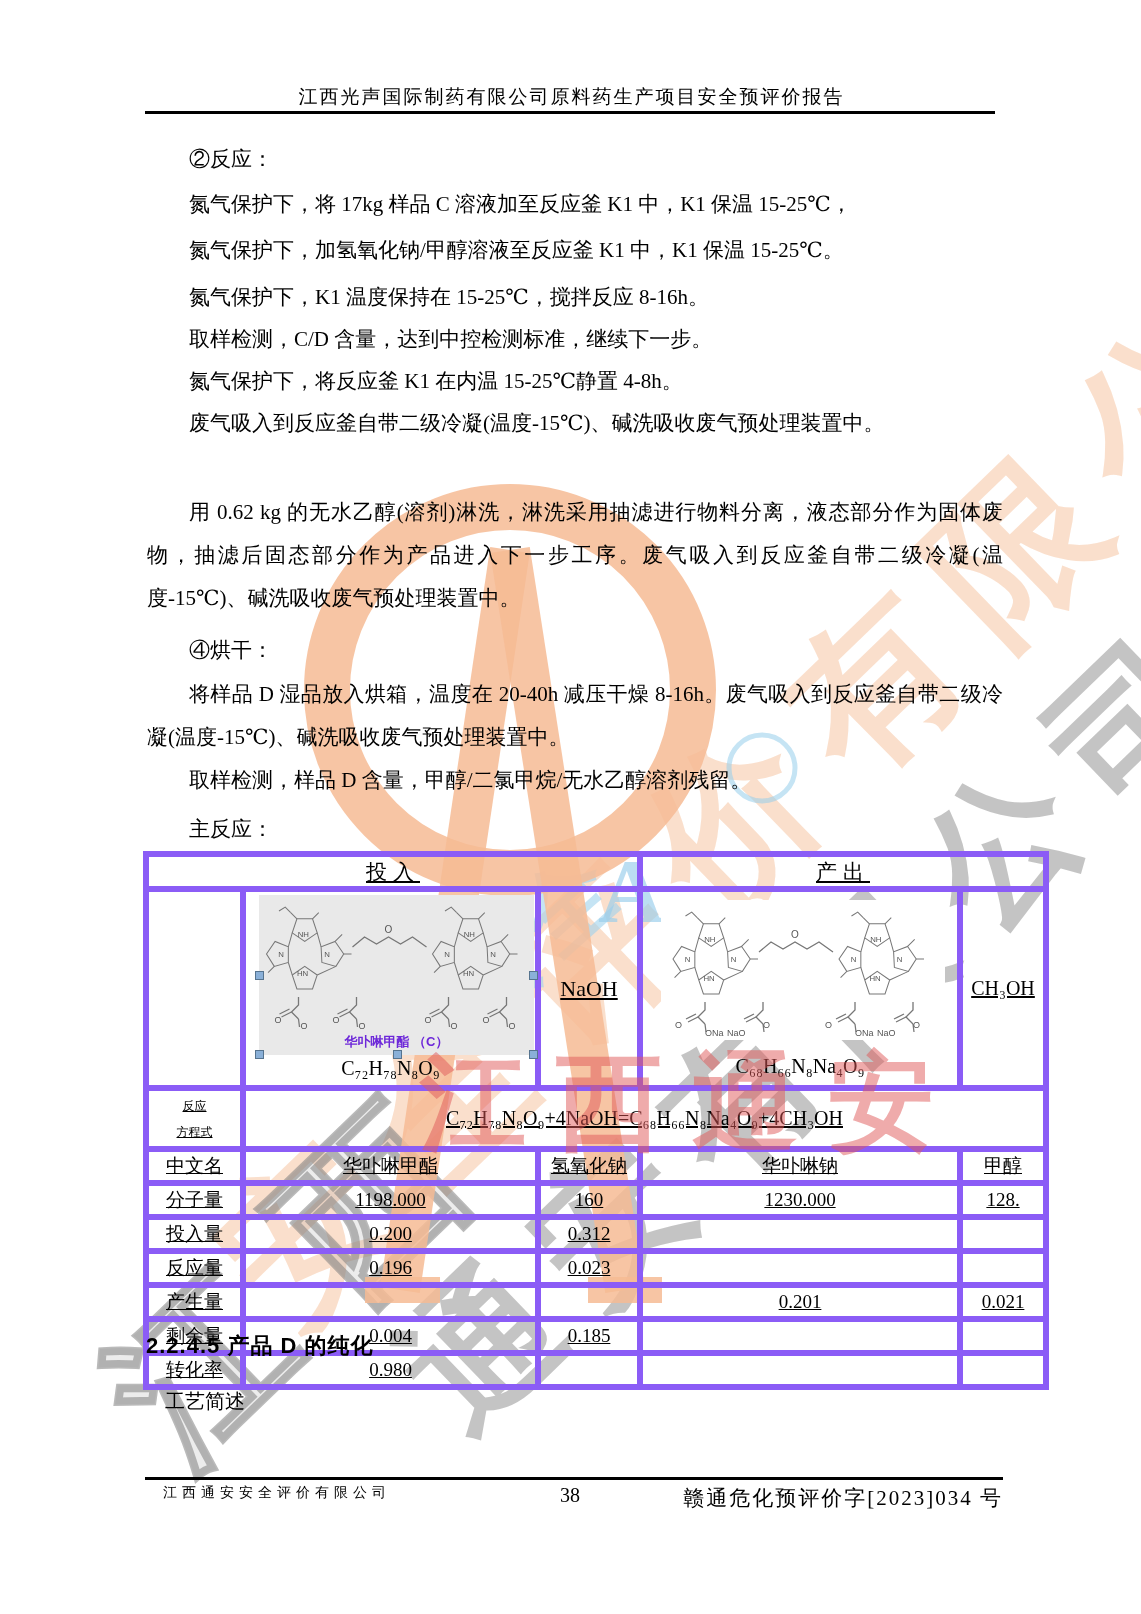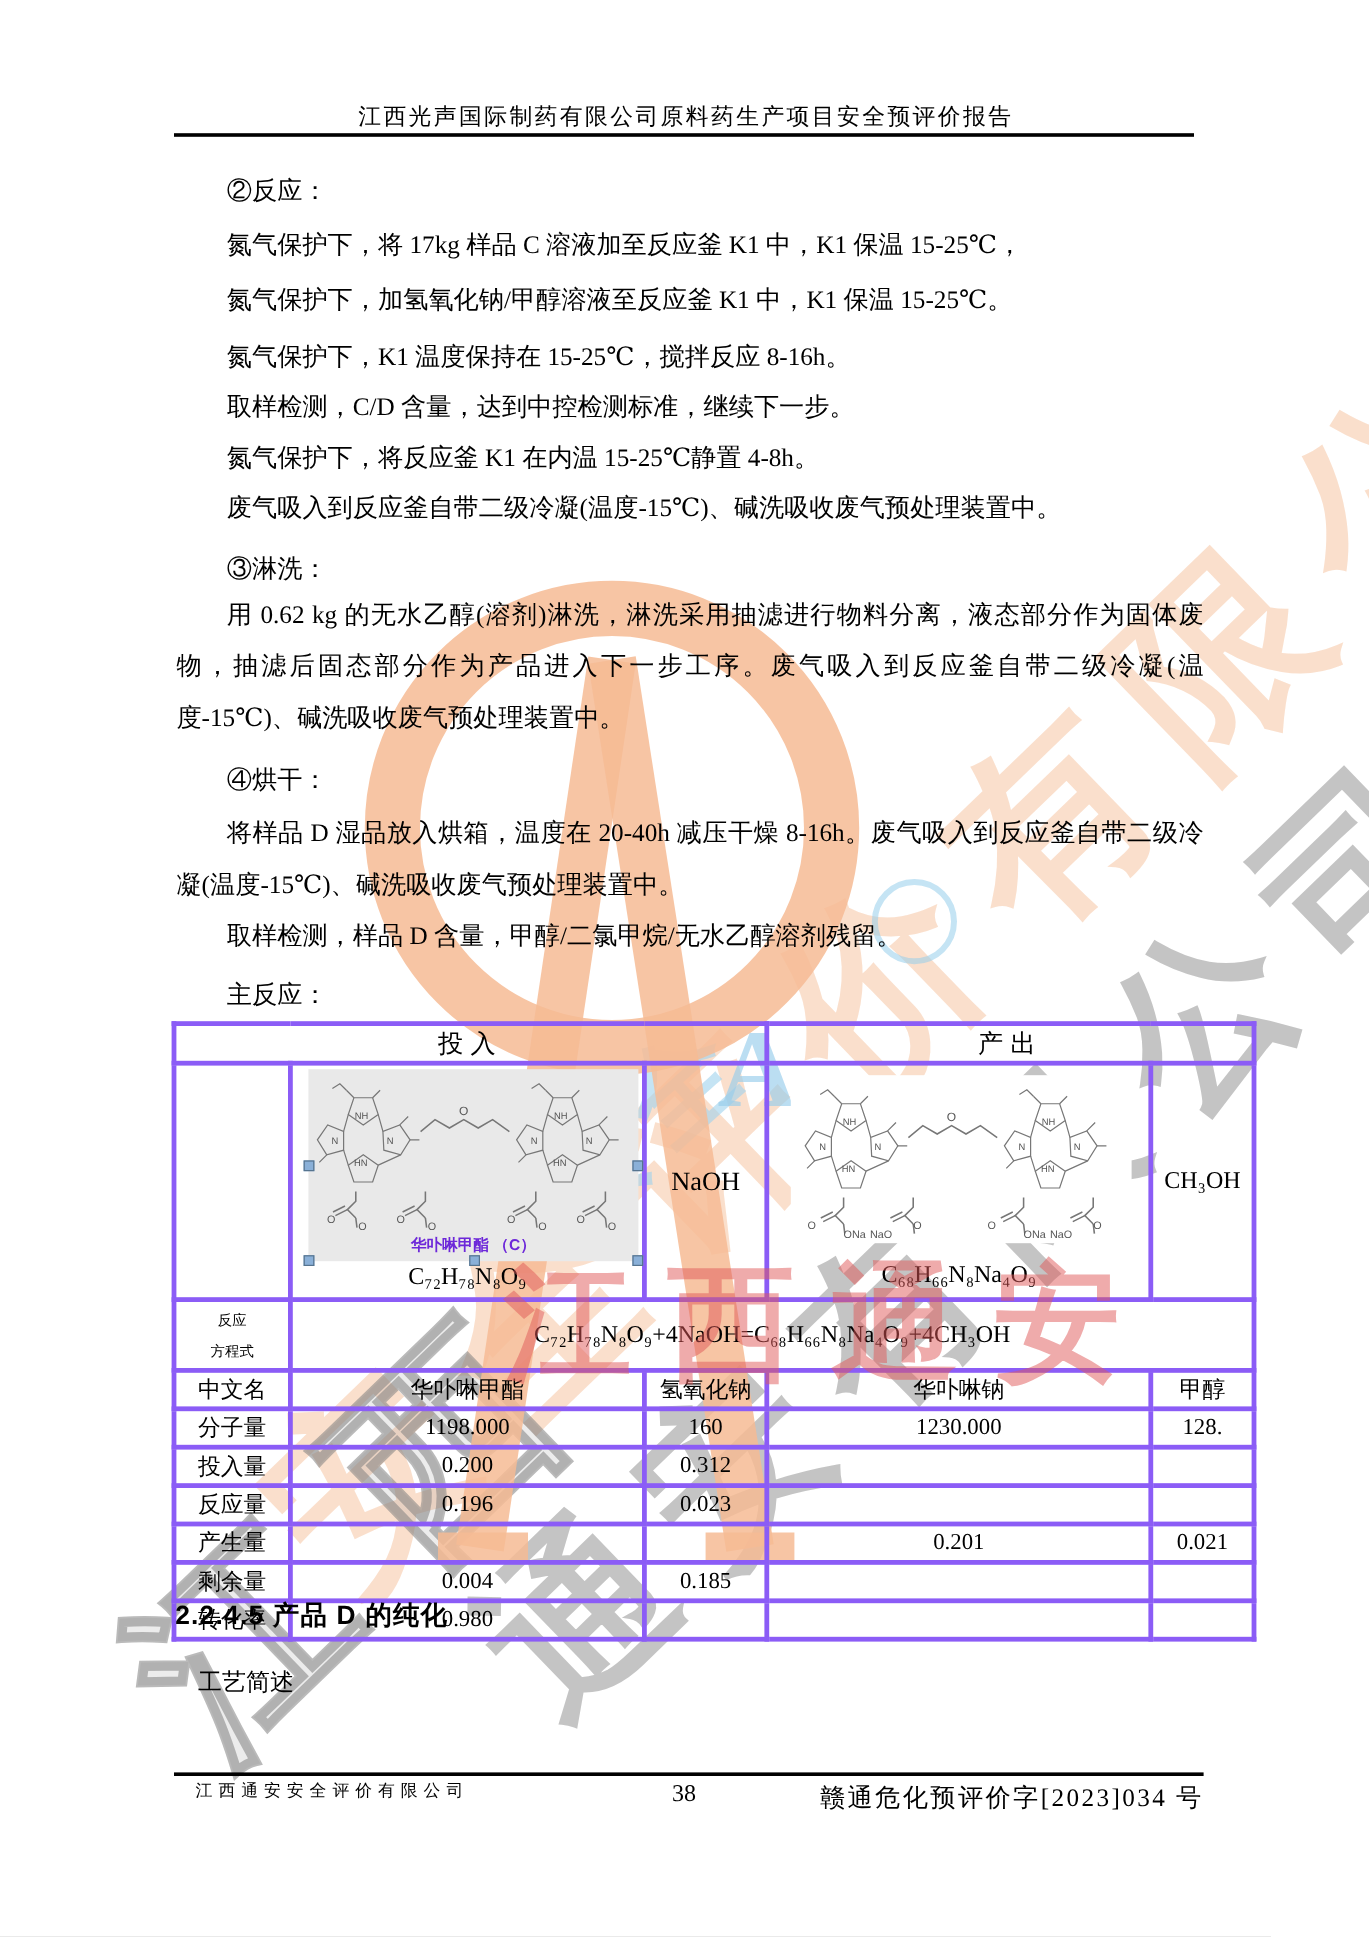--- a/index.html
+++ b/index.html
@@ -63,22 +63,22 @@
     position:absolute;left:146px;top:1331px;font-size:22px;font-weight:bold;
     font-family:"Liberation Sans",sans-serif;z-index:1;letter-spacing:1px;
   }
   .sec-sub{position:absolute;left:165px;top:1388px;font-size:20px;z-index:1;}
   
   .rtable{
     position:absolute;left:143px;top:851px;width:900px;z-index:1;
     border-collapse:collapse;table-layout:fixed;background:transparent;
   }
   .rtable td{
-    border:4px solid #8b5cf6;text-align:center;vertical-align:middle;
-    font-size:20px;padding:0;overflow:visible;
+    border:6px solid #8b5cf6;text-align:center;vertical-align:middle;
+    font-size:20px;padding:0;overflow:visible;text-decoration:underline;
   }
   .rtable .h-head td{height:29px;font-size:21px;letter-spacing:6px;}
   .rtable .h-struct td{height:193px;vertical-align:top;}
   .rtable .h-eq td{height:55px;}
   .rtable .h-num td{height:28px;font-size:19px;}
   .cellwrap{position:relative;width:100%;height:193px;}
   .imgbox{position:absolute;background:#e9e9e9;}
   .imgbox.inp{left:13px;top:3px;width:275px;height:160px;}
   .imgbox.outp{left:18px;top:8px;width:284px;height:140px;background:#fff;}
   .imgcaption{
@@ -157,21 +157,20 @@
   <div class="hdr-title">江西光声国际制药有限公司原料药生产项目安全预评价报告</div>
   <div class="hdr-rule"></div>
 
   <p class="para" style="top:138px">②反应：</p>
   <p class="para" style="top:183px">氮气保护下，将 17kg 样品 C 溶液加至反应釜 K1 中，K1 保温 15-25℃，</p>
   <p class="para" style="top:229px">氮气保护下，加氢氧化钠/甲醇溶液至反应釜 K1 中，K1 保温 15-25℃。</p>
   <p class="para" style="top:276px">氮气保护下，K1 温度保持在 15-25℃，搅拌反应 8-16h。</p>
   <p class="para" style="top:318px">取样检测，C/D 含量，达到中控检测标准，继续下一步。</p>
   <p class="para" style="top:360px">氮气保护下，将反应釜 K1 在内温 15-25℃静置 4-8h。</p>
   <p class="para" style="top:402px">废气吸入到反应釜自带二级冷凝(温度-15℃)、碱洗吸收废气预处理装置中。</p>
-  <p class="para" style="top:453px">③淋洗：</p>
   <p class="para" style="top:491px">用 0.62 kg 的无水乙醇(溶剂)淋洗，淋洗采用抽滤进行物料分离，液态部分作为固体废物，抽滤后固态部分作为产品进入下一步工序。废气吸入到反应釜自带二级冷凝(温度-15℃)、碱洗吸收废气预处理装置中。</p>
   <p class="para" style="top:629px">④烘干：</p>
   <p class="para" style="top:673px">将样品 D 湿品放入烘箱，温度在 20-40h 减压干燥 8-16h。废气吸入到反应釜自带二级冷凝(温度-15℃)、碱洗吸收废气预处理装置中。</p>
   <p class="para" style="top:759px">取样检测，样品 D 含量，甲醇/二氯甲烷/无水乙醇溶剂残留。</p>
   <p class="para" style="top:808px">主反应：</p>
 
   <table class="rtable">
     <colgroup>
       <col style="width:97px">
         <col style="width:295px">

